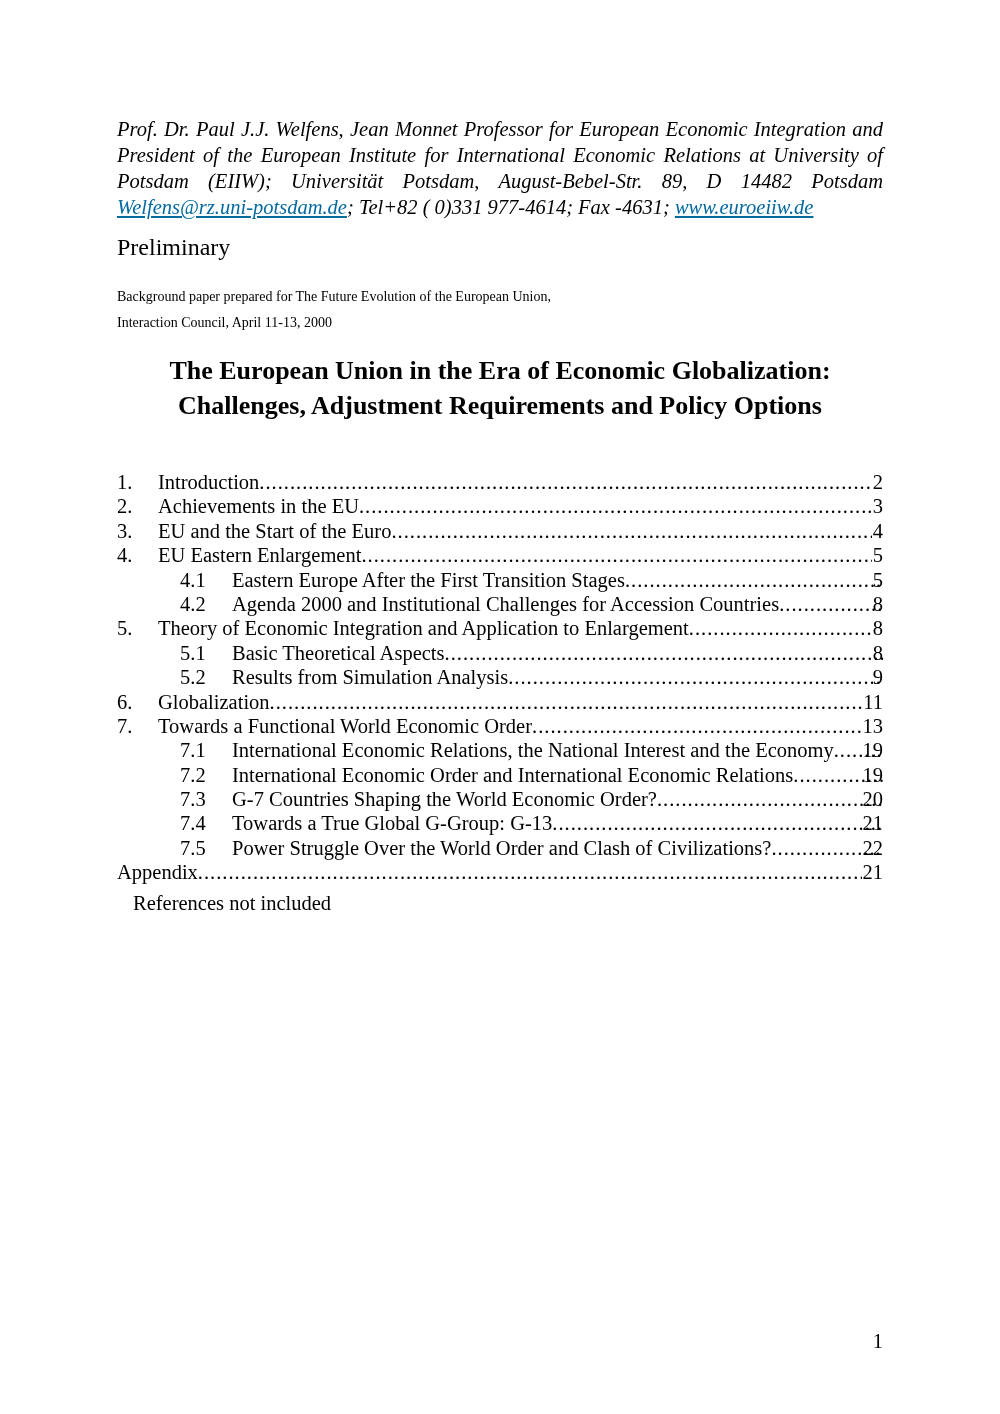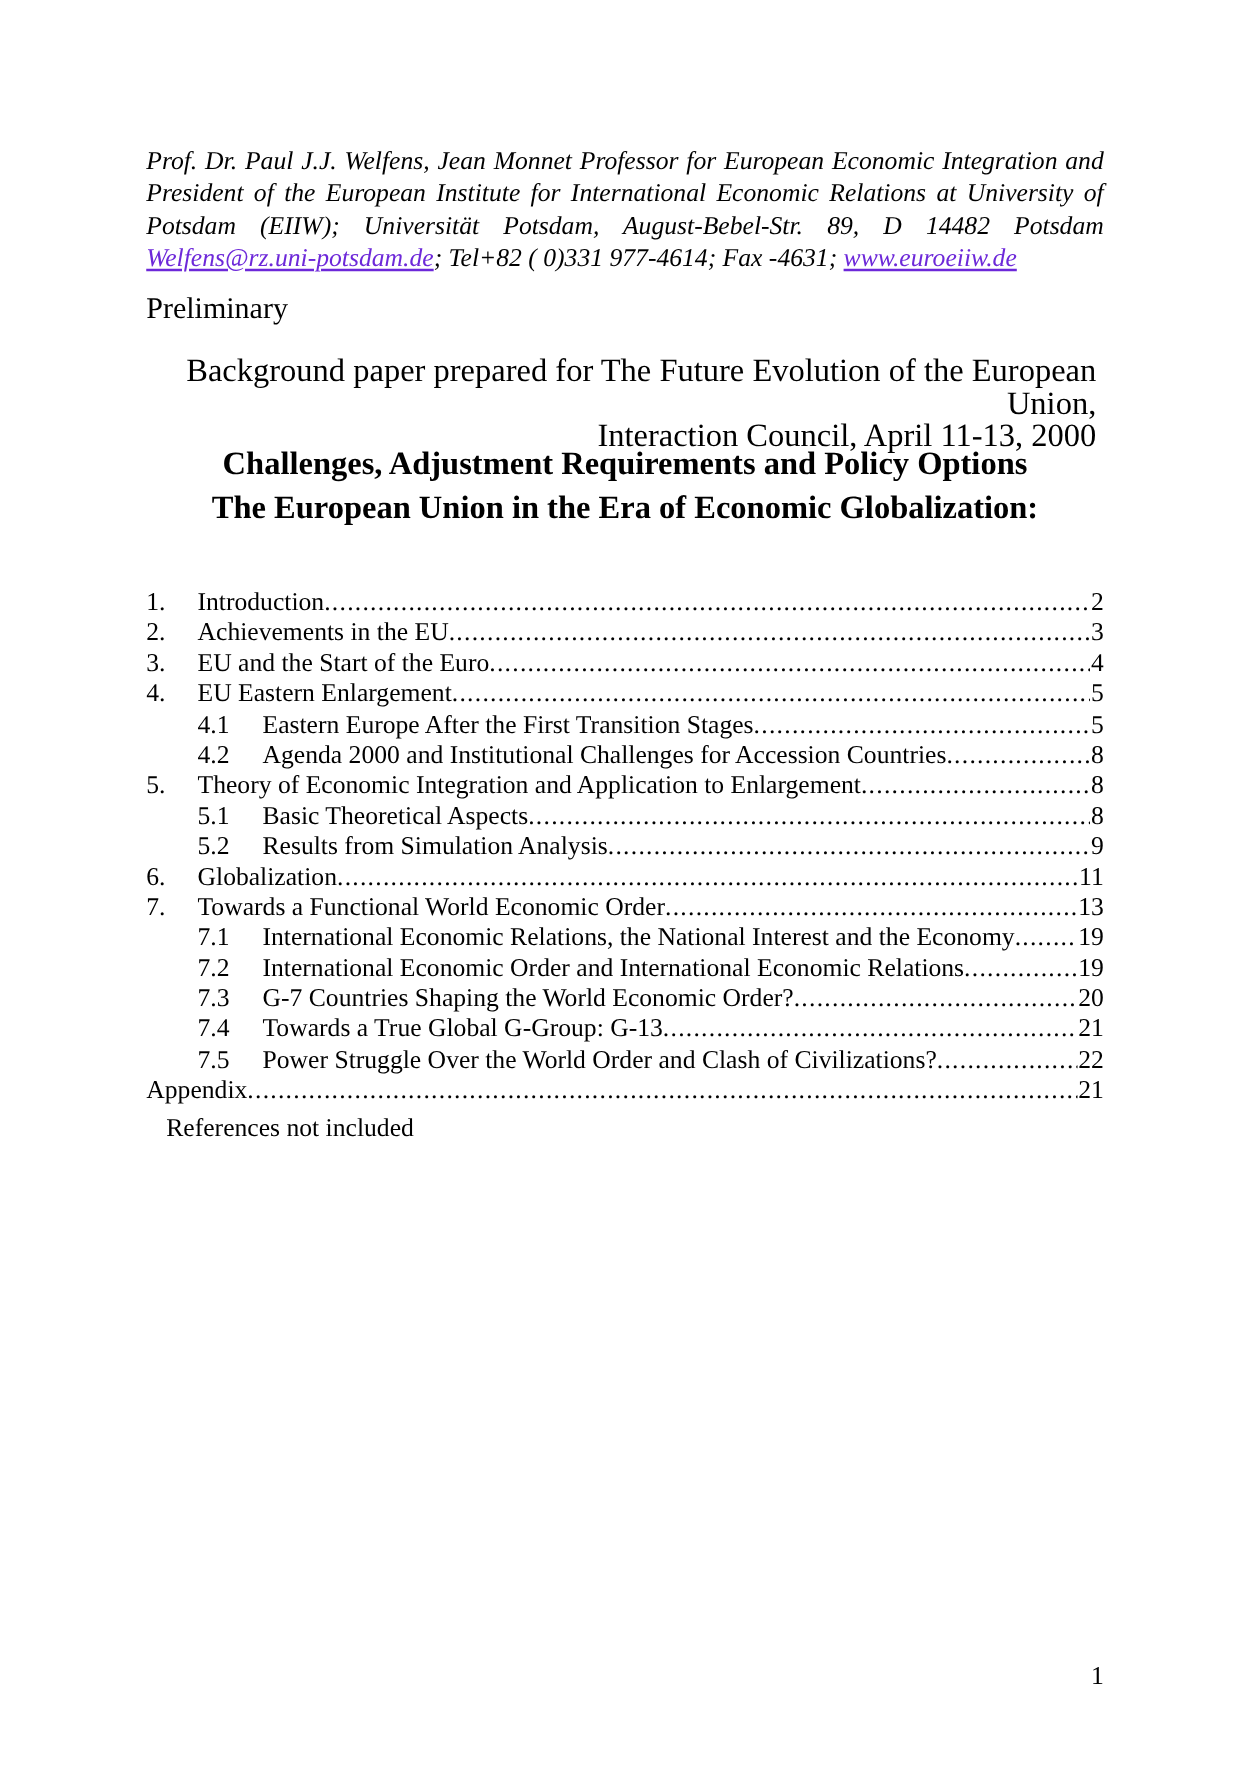--- a/index.html
+++ b/index.html
@@ -29,42 +29,42 @@
     left: 117px;
     top: 116px;
     width: 766px;
     font-style: italic;
     font-size: 20.5px;
     line-height: 26px;
     text-align: justify;
     text-justify: inter-word;
   }
   .doc-link {
-    color: #6d28d9;
+    color: #0369a1;
     text-decoration: underline;
     font-style: italic;
   }
 
   
   .preliminary {
     position: absolute;
     left: 117px;
     top: 234px;
     font-size: 24px;
     line-height: 26px;
   }
 
   
   .background-block {
     position: absolute;
     left: 117px;
     top: 284px;
     width: 760px;
-    text-align: right;
-    font-size: 26px;
+    text-align: left;
+    font-size: 14px;
     line-height: 26px;
   }
 
   
   .doc-title {
     position: absolute;
     left: 117px;
     top: 353px;
     width: 766px;
     text-align: center;
@@ -88,21 +88,21 @@
     white-space: nowrap;
     overflow: hidden;
   }
   .toc-num {
     display: inline-block;
     width: 41px;
     vertical-align: baseline;
   }
   .toc-num.sub {
     width: 52px;
-    margin-left: 41px;
+    margin-left: 63px;
   }
   .toc-label {
     display: inline;
     text-align: center;
   }
   .toc-leader {
     display: inline-block;
     overflow: hidden;
     white-space: nowrap;
     letter-spacing: 1px;
@@ -150,22 +150,22 @@
   </div>
 
   <div class="preliminary">Preliminary</div>
 
   <div class="background-block">
     <div>Background paper prepared for The Future Evolution of the European Union,</div>
     <div>Interaction Council, April 11-13, 2000</div>
   </div>
 
   <div class="doc-title">
+    <div>The European Union in the Era of Economic Globalization:</div>
     <div>Challenges, Adjustment Requirements and Policy Options</div>
-    <div>The European Union in the Era of Economic Globalization:</div>
   </div>
 
   <div class="toc">
       <div class="toc-row"><span class="toc-num">1.</span><span class="toc-label">Introduction</span><span class="toc-leader" style="width: 612.406px;">...................................................................................................................................................................................</span><span class="toc-page">2</span></div>
       <div class="toc-row"><span class="toc-num">2.</span><span class="toc-label">Achievements in the EU</span><span class="toc-leader" style="width: 512.781px;">...................................................................................................................................................................................</span><span class="toc-page">3</span></div>
       <div class="toc-row"><span class="toc-num">3.</span><span class="toc-label">EU and the Start of the Euro</span><span class="toc-leader" style="width: 480.328px;">...................................................................................................................................................................................</span><span class="toc-page">4</span></div>
       <div class="toc-row"><span class="toc-num">4.</span><span class="toc-label">EU Eastern Enlargement</span><span class="toc-leader" style="width: 510.328px;">...................................................................................................................................................................................</span><span class="toc-page">5</span></div>
       <div class="toc-row"><span class="toc-num sub">4.1</span><span class="toc-label">Eastern Europe After the First Transition Stages</span><span class="toc-leader" style="width: 268.875px;">...................................................................................................................................................................................</span><span class="toc-page">5</span></div>
       <div class="toc-row"><span class="toc-num sub">4.2</span><span class="toc-label">Agenda 2000 and Institutional Challenges for Accession Countries</span><span class="toc-leader" style="width: 114.609px;">...................................................................................................................................................................................</span><span class="toc-page">8</span></div>
       <div class="toc-row"><span class="toc-num">5.</span><span class="toc-label">Theory of Economic Integration and Application to Enlargement</span><span class="toc-leader" style="width: 182.984px;">...................................................................................................................................................................................</span><span class="toc-page">8</span></div>

